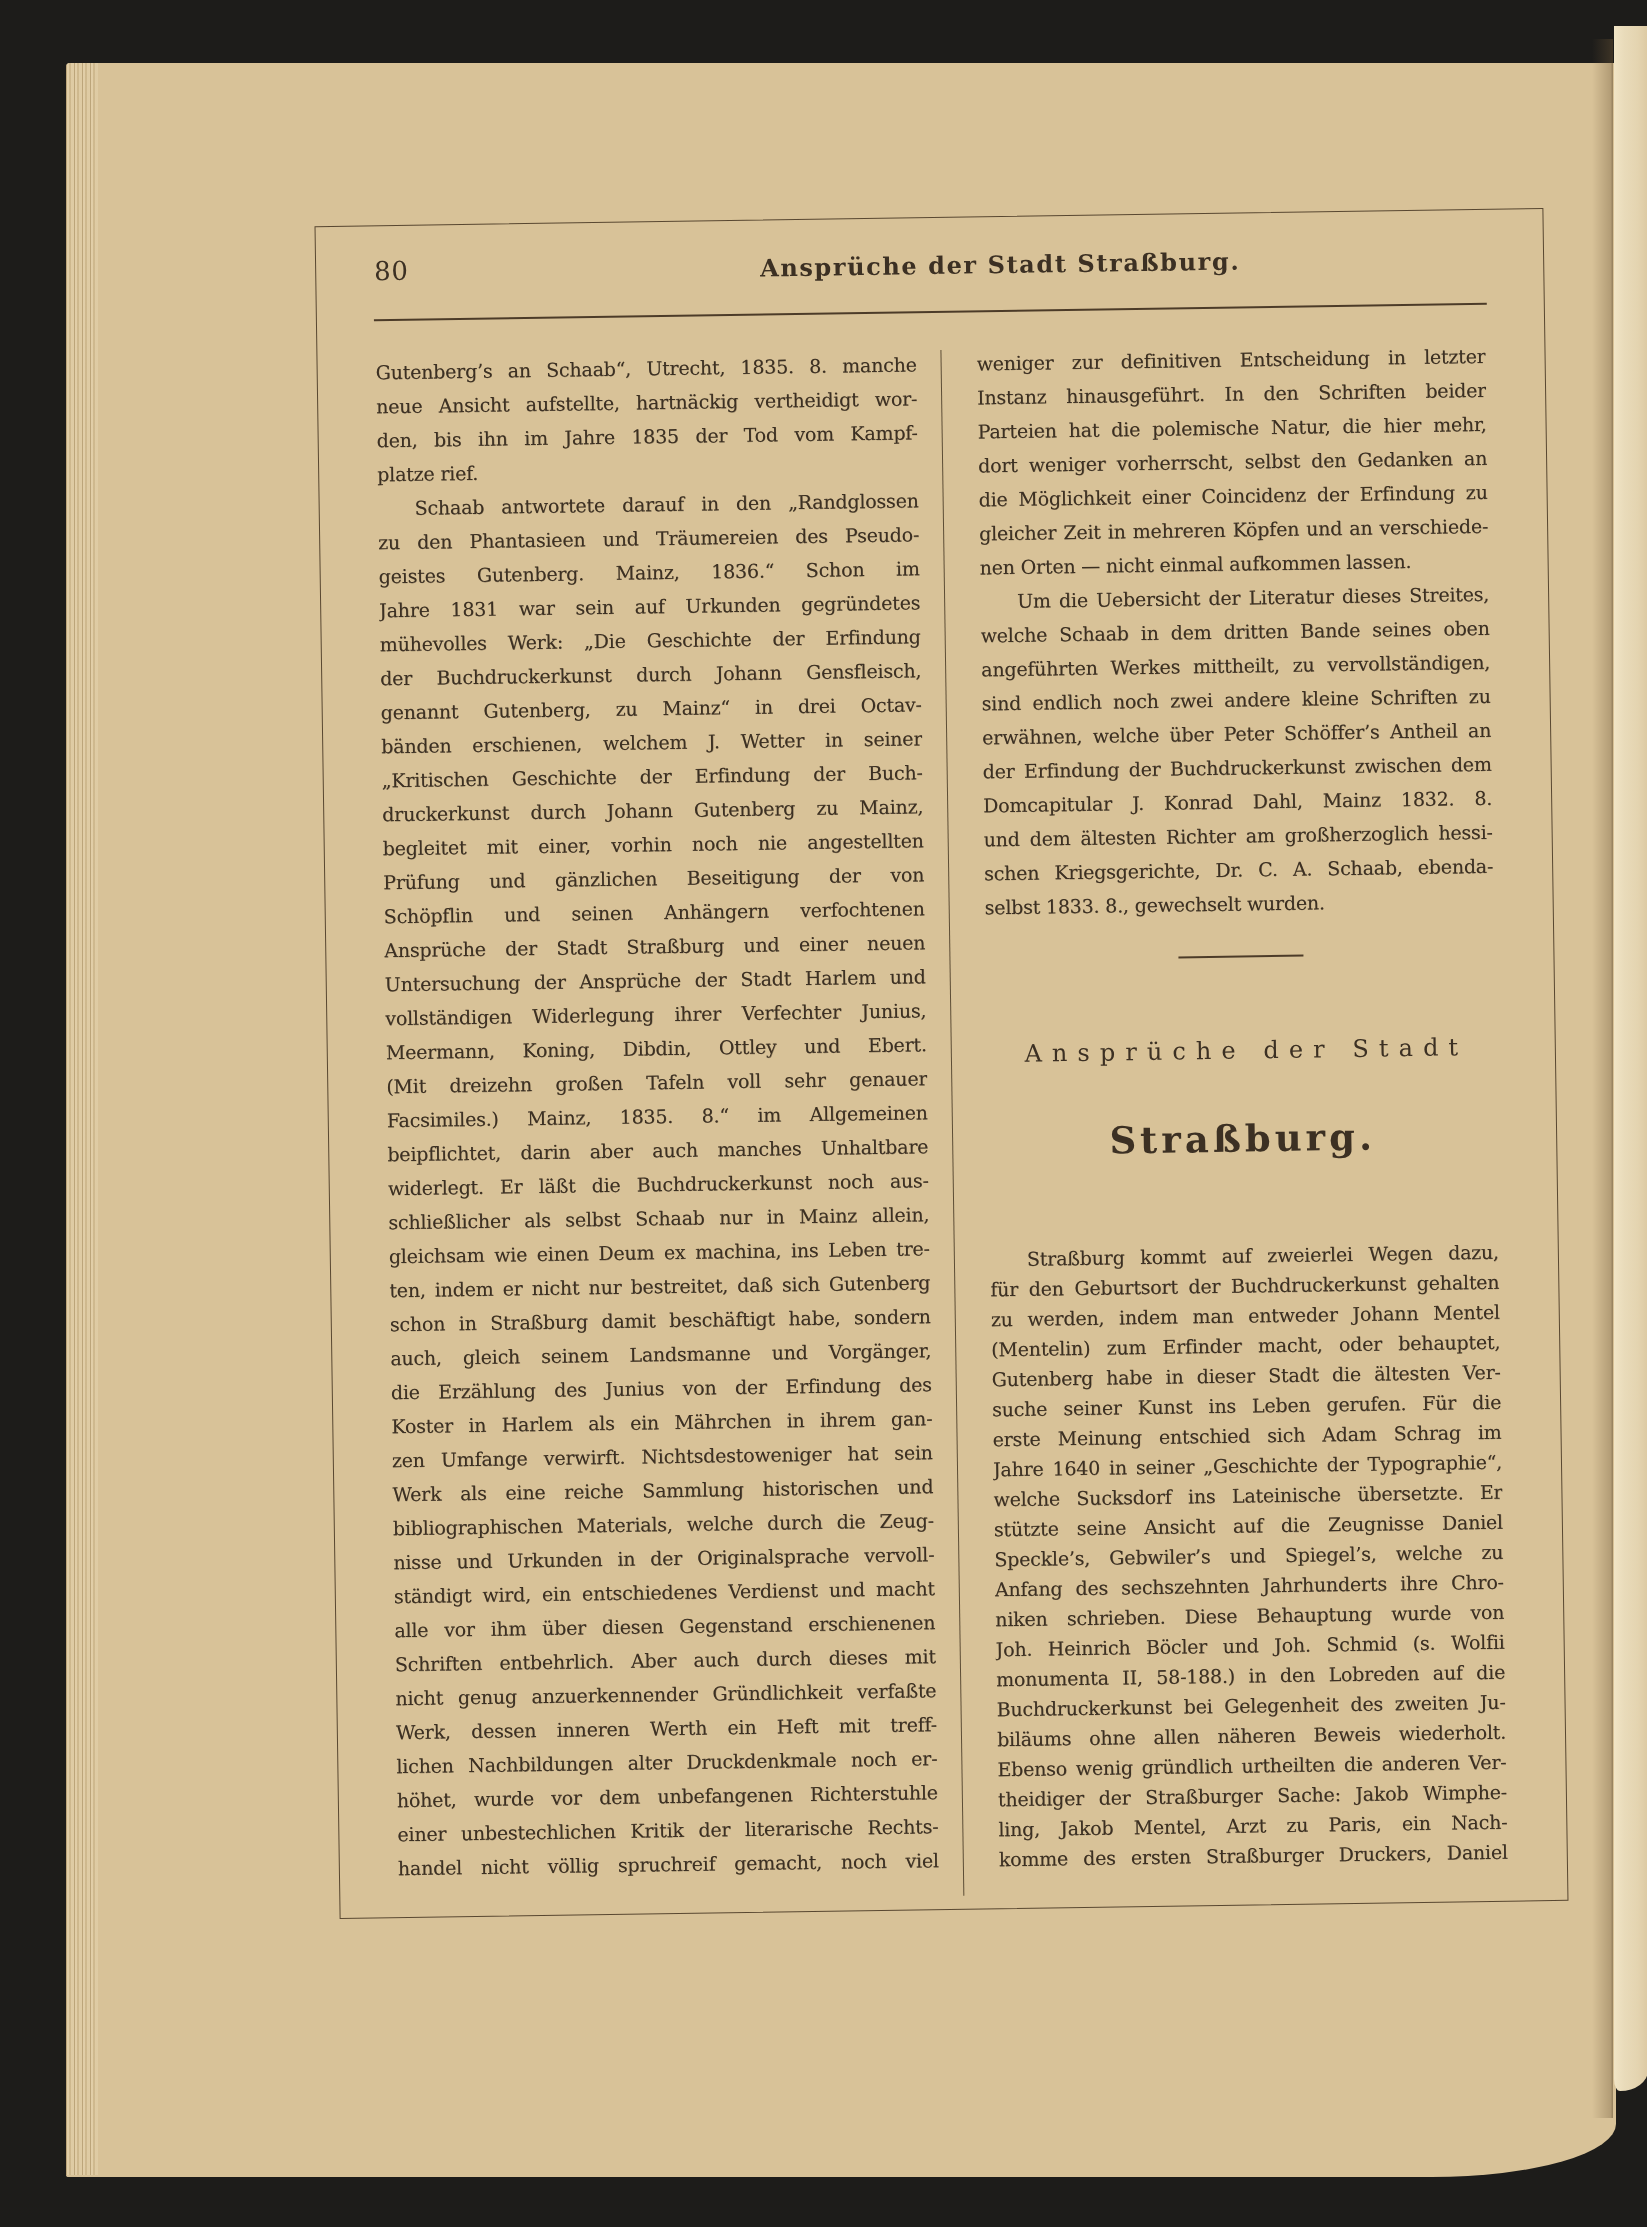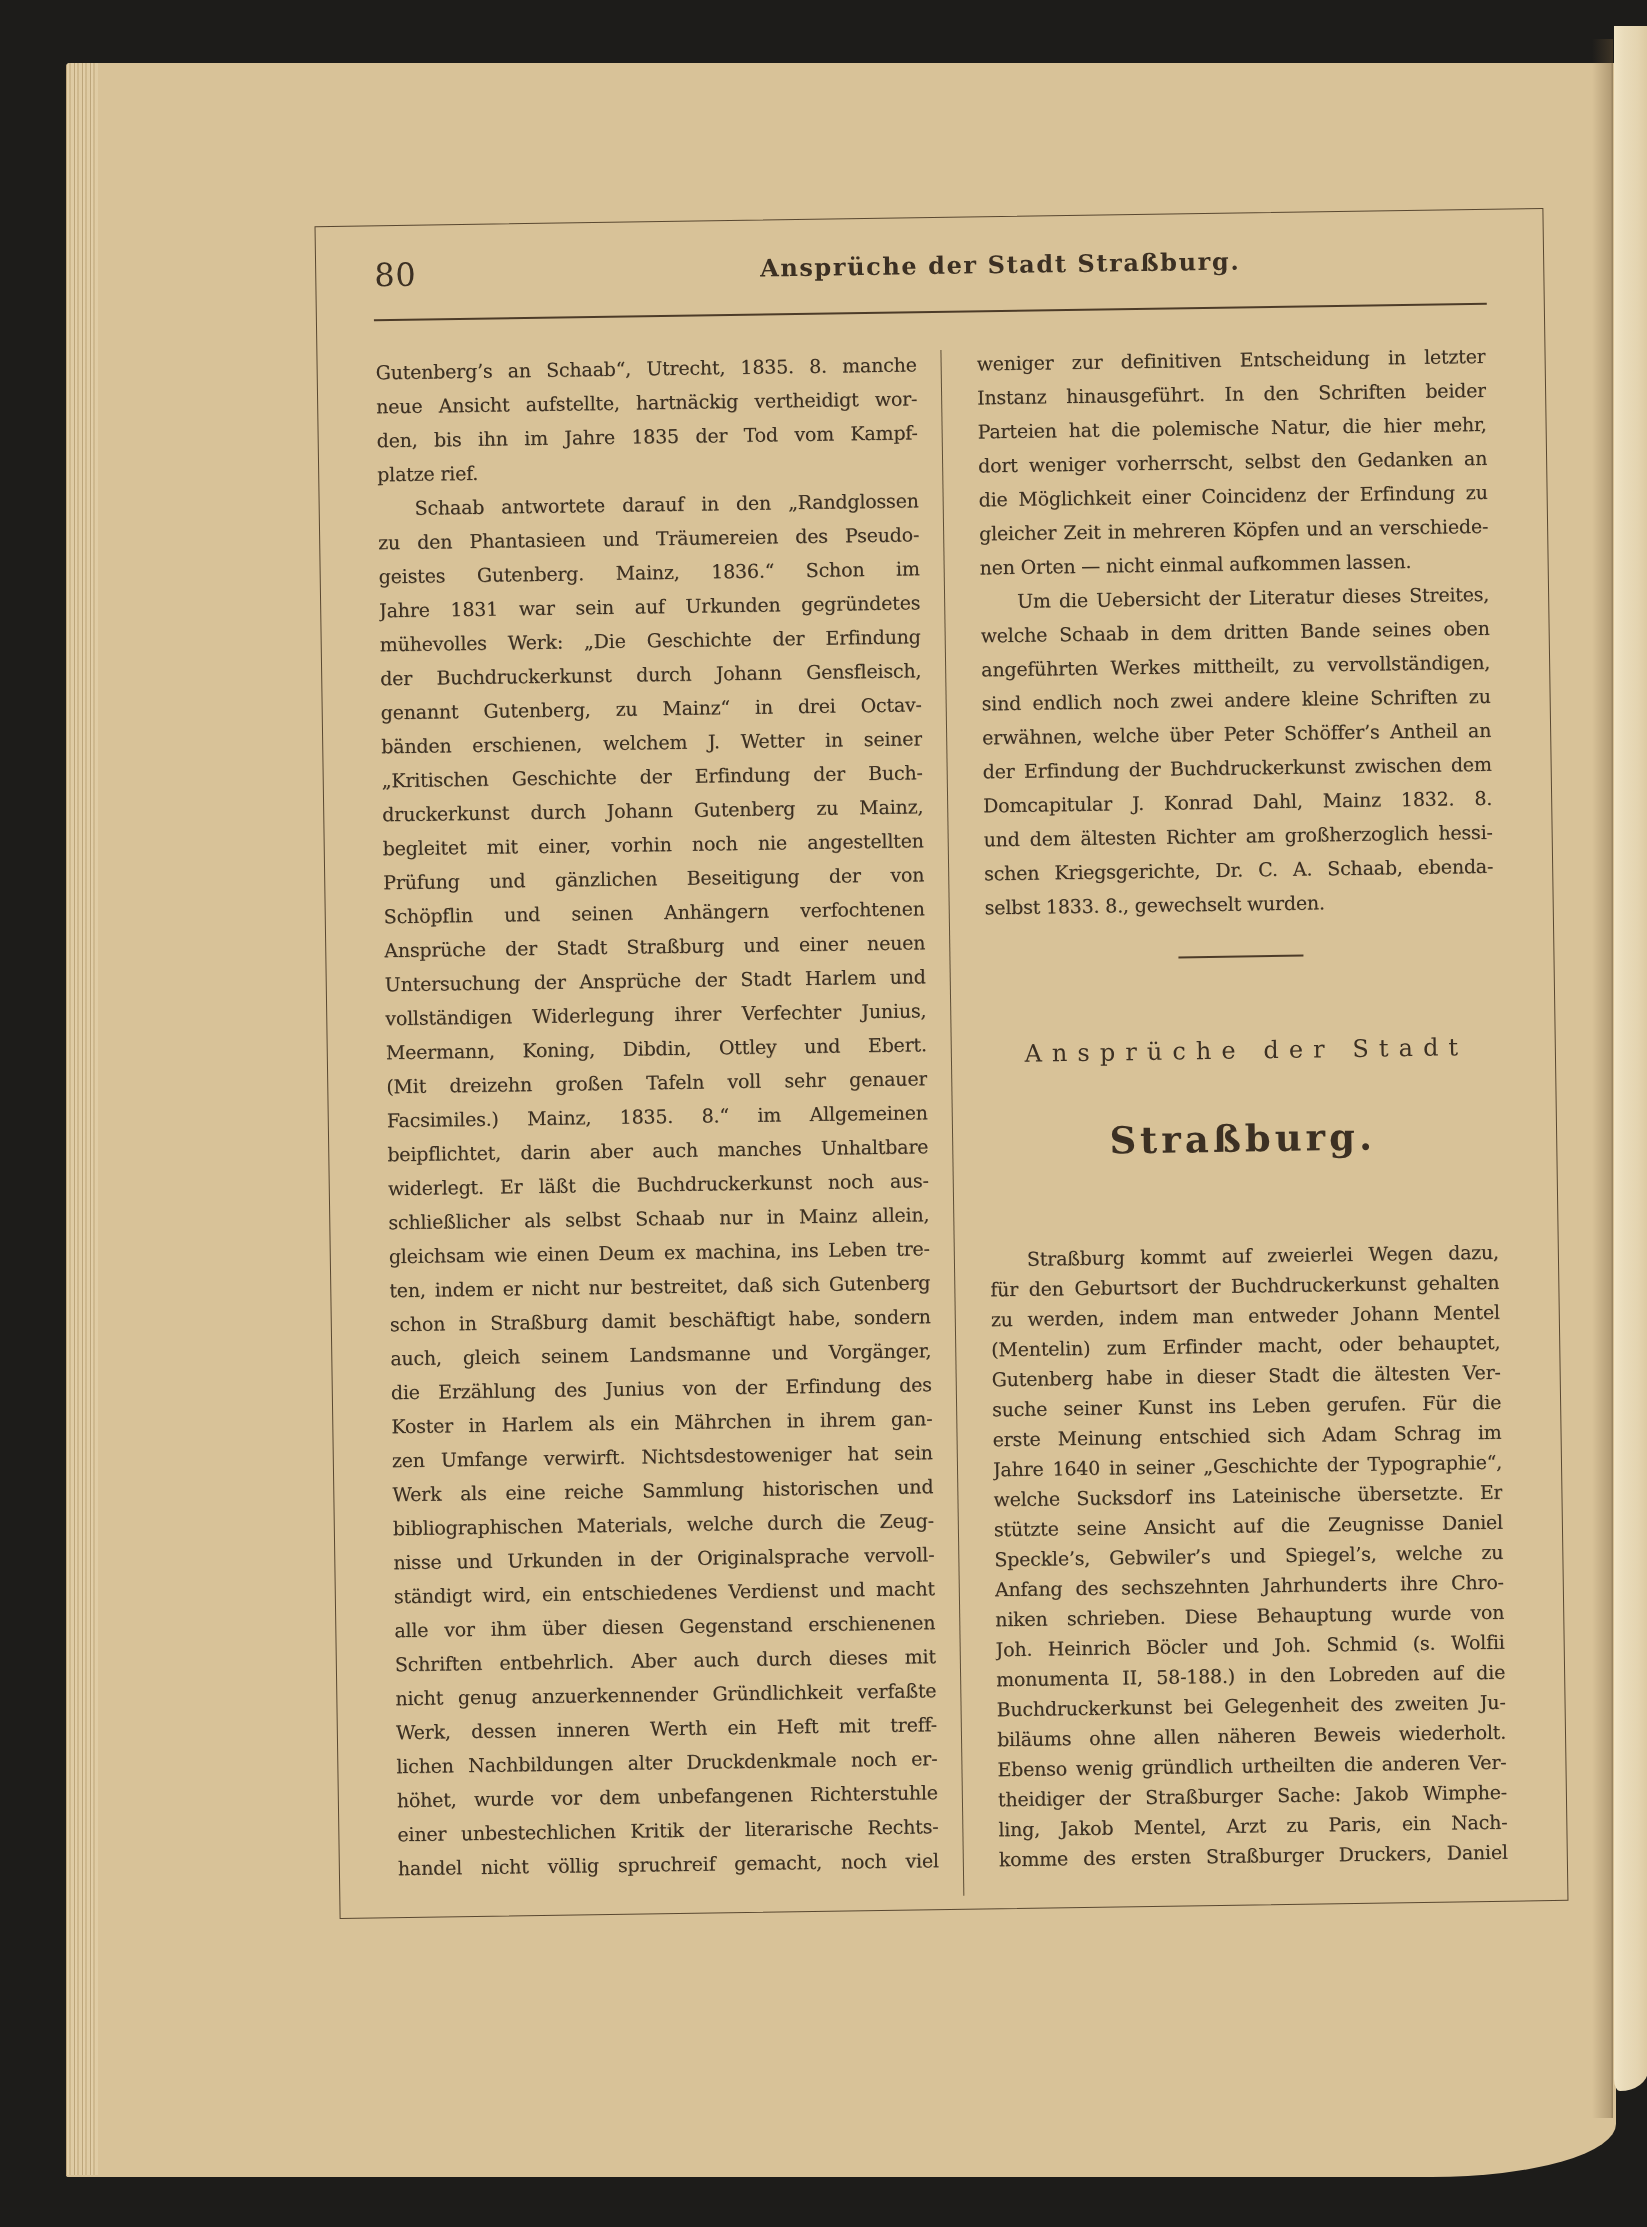--- a/index.html
+++ b/index.html
@@ -21,21 +21,21 @@
   #fold-shadow{position:absolute;left:1592px;top:39px;width:21px;height:2079px;
          background:linear-gradient(90deg,rgba(110,88,56,0) 0%,rgba(110,88,56,0.35) 88%,rgba(90,70,42,0.55) 100%);}
   #edge-page{position:absolute;left:1614px;top:26px;width:34px;height:2065px;
          background:linear-gradient(90deg,#f1e5c6 0%,#e9dbba 30%,#e4d4b0 70%,#dcc9a2 100%);
          border-bottom-right-radius:30px 22.4px;border-bottom-left-radius:6.6px 13px;}
   
   #frame{position:absolute;left:327px;top:217px;width:1227px;height:1691px;
          transform:rotate(-0.85deg);transform-origin:center center;
          border:1.3px solid rgba(74,58,38,0.9);color:#3c3023;}
   #frame *{position:absolute;}
-  #page-number{left:58px;top:30px;font-size:32px;letter-spacing:0.7px;}
+  #page-number{left:58px;top:30px;font-size:26px;letter-spacing:0.7px;}
   #running-header{left:342px;top:33px;width:684px;text-align:center;
          font-size:24px;font-weight:bold;letter-spacing:1.6px;}
   #header-rule{left:57px;top:93px;width:1113px;height:2px;background:#4c3b28;}
   .txt{font-size:19px;text-shadow:0.3px 0.3px 0.4px rgba(58,44,28,0.45);letter-spacing:-0.2px;}
   #left-col{left:58px;top:129px;width:541px;}
   #left-col .tline{line-height:34px;height:34px;}
   #col-divider{left:623px;top:132px;width:1.3px;height:1546px;background:rgba(72,56,36,0.85);}
   #right-col-top{left:659px;top:129px;width:509px;font-size:19px;}
   #right-col-top .tline{line-height:34px;height:34px;}
   #section-rule{left:852px;top:742px;width:125px;height:2px;background:#4c3b28;}

